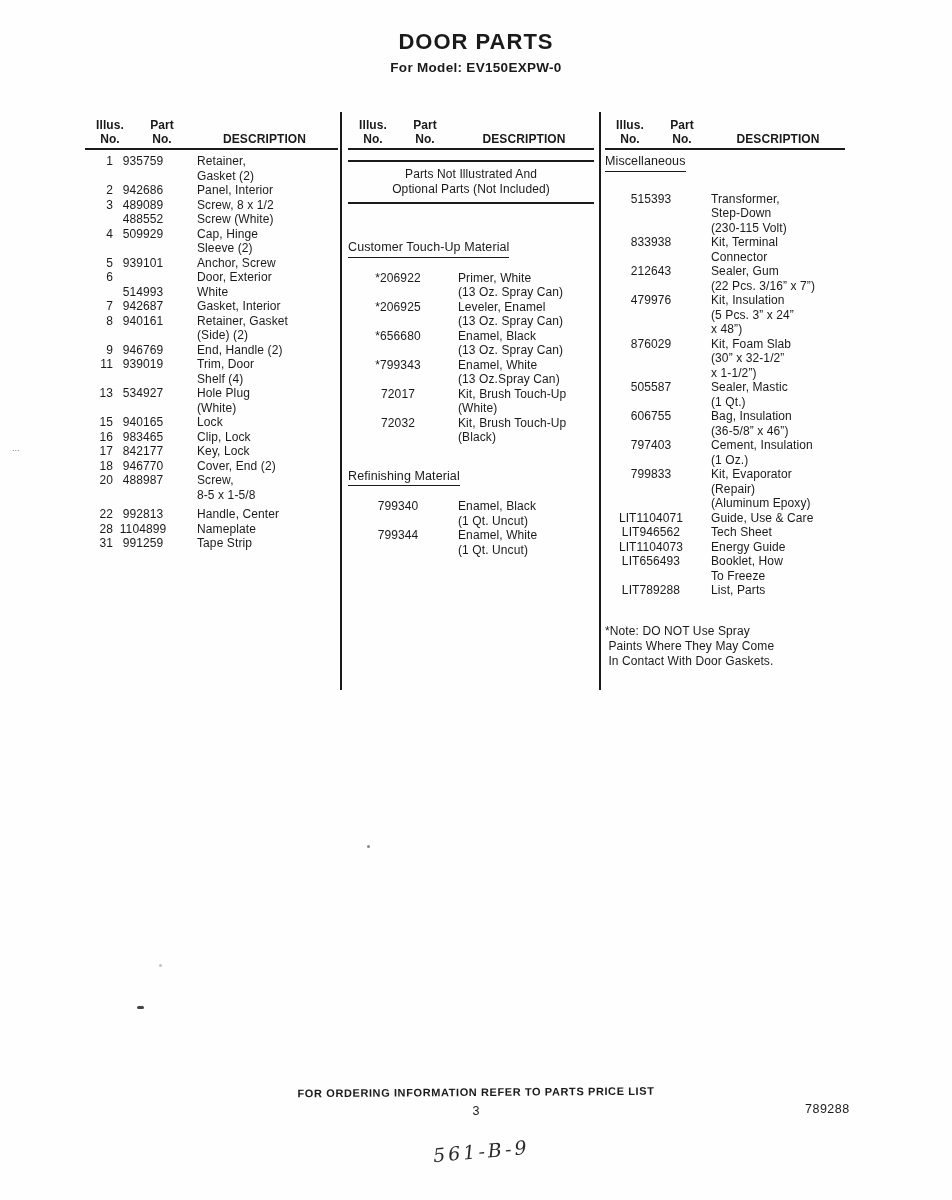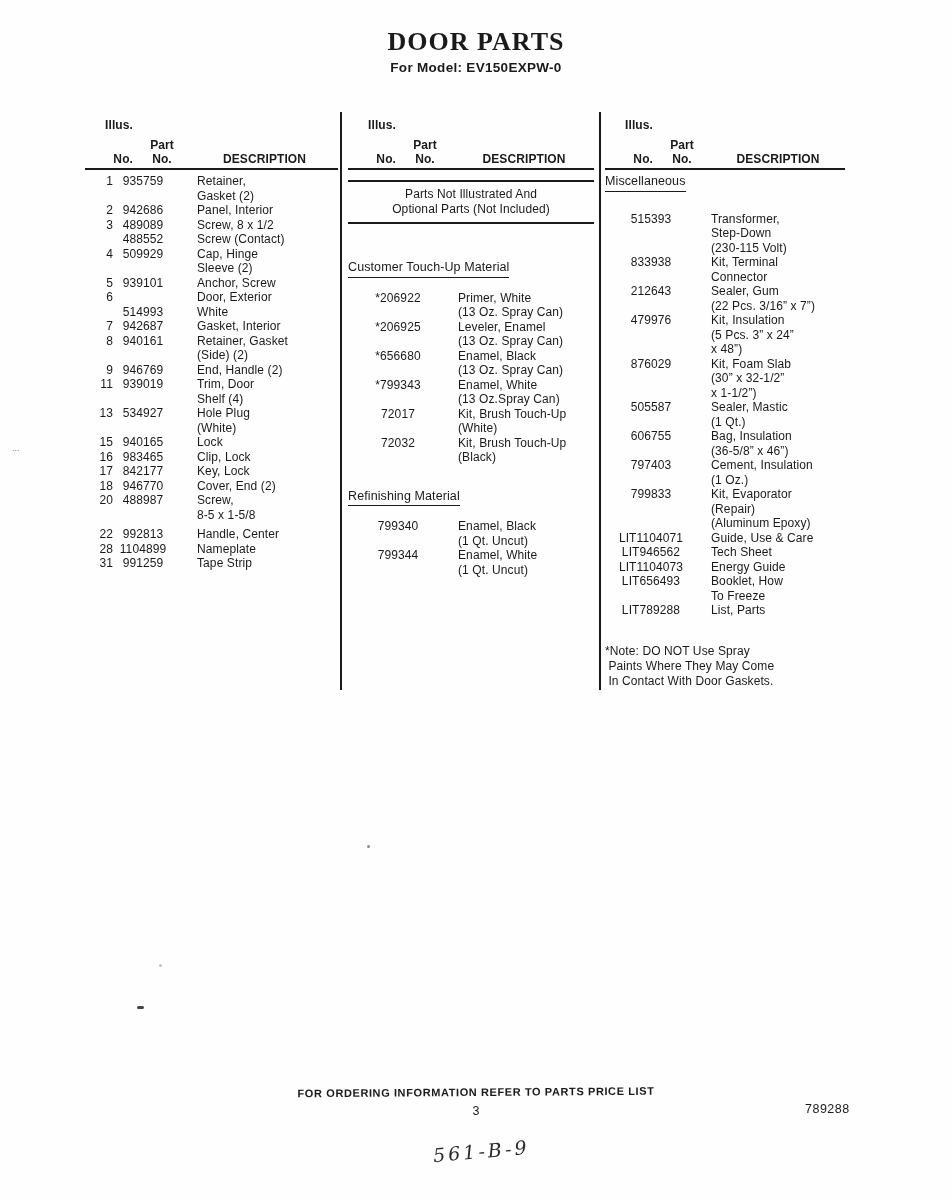--- a/index.html
+++ b/index.html
@@ -7,31 +7,31 @@
     position:relative;
     width:952px;height:1200px;
     margin:0 auto;
     background:#fefefe;
     font-family:"Liberation Sans","DejaVu Sans",sans-serif;
     color:#1a1a1a;
     overflow:hidden;
   }
   
   .doc-header{position:absolute;top:28px;left:0;width:952px;text-align:center;}
-  .doc-title{font-size:26px;font-weight:bold;letter-spacing:1px;line-height:28px;font-family:Liberation Serif, serif;}
+  .doc-title{font-size:22px;font-weight:bold;letter-spacing:1px;line-height:28px;}
   .doc-subtitle{font-size:13.5px;font-weight:bold;margin-top:4px;letter-spacing:.3px;text-align:center;}
   
   .col{position:absolute;top:118px;font-size:12px;line-height:14.5px;letter-spacing:.1px;}
   .col1{left:85px;width:253px;}
   .col2{left:348px;width:246px;}
   .col3{left:605px;width:258px;}
   .col-head{display:flex;border-bottom:2px solid #1a1a1a;padding-bottom:2px;font-weight:bold;}
   .col3 .col-head{width:240px;}
   .hcol{display:flex;flex-direction:column;justify-content:flex-end;line-height:14px;}
-  .h-illus{width:46px;text-align:right;padding-left:2px;gap:20px;}
+  .h-illus{width:46px;text-align:center;padding-left:2px;}
   .h-part{width:58px;text-align:center;}
   .h-desc{flex:1;text-align:center;}
   
   .rows{margin-top:4px;}
   .prow{display:flex;align-items:flex-start;}
   .prow.gap{margin-top:5px;}
   .prow .illus{width:28px;text-align:right;flex:none;}
   .prow .part{width:60px;text-align:center;flex:none;}
   .prow .desc{flex:1;margin-left:24px;white-space:pre-line;}
   .col2 .prow .part{width:100px;}
@@ -112,21 +112,21 @@
           <span class="desc">Panel, Interior</span>
         </div>
         <div class="prow">
           <span class="illus">3</span>
           <span class="part">489089</span>
           <span class="desc">Screw, 8 x 1/2</span>
         </div>
         <div class="prow">
           <span class="illus"></span>
           <span class="part">488552</span>
-          <span class="desc">Screw (Contact)</span>
+          <span class="desc">Screw (White)</span>
         </div>
         <div class="prow">
           <span class="illus">4</span>
           <span class="part">509929</span>
           <span class="desc">Cap, Hinge
 Sleeve (2)</span>
         </div>
         <div class="prow">
           <span class="illus">5</span>
           <span class="part">939101</span>

